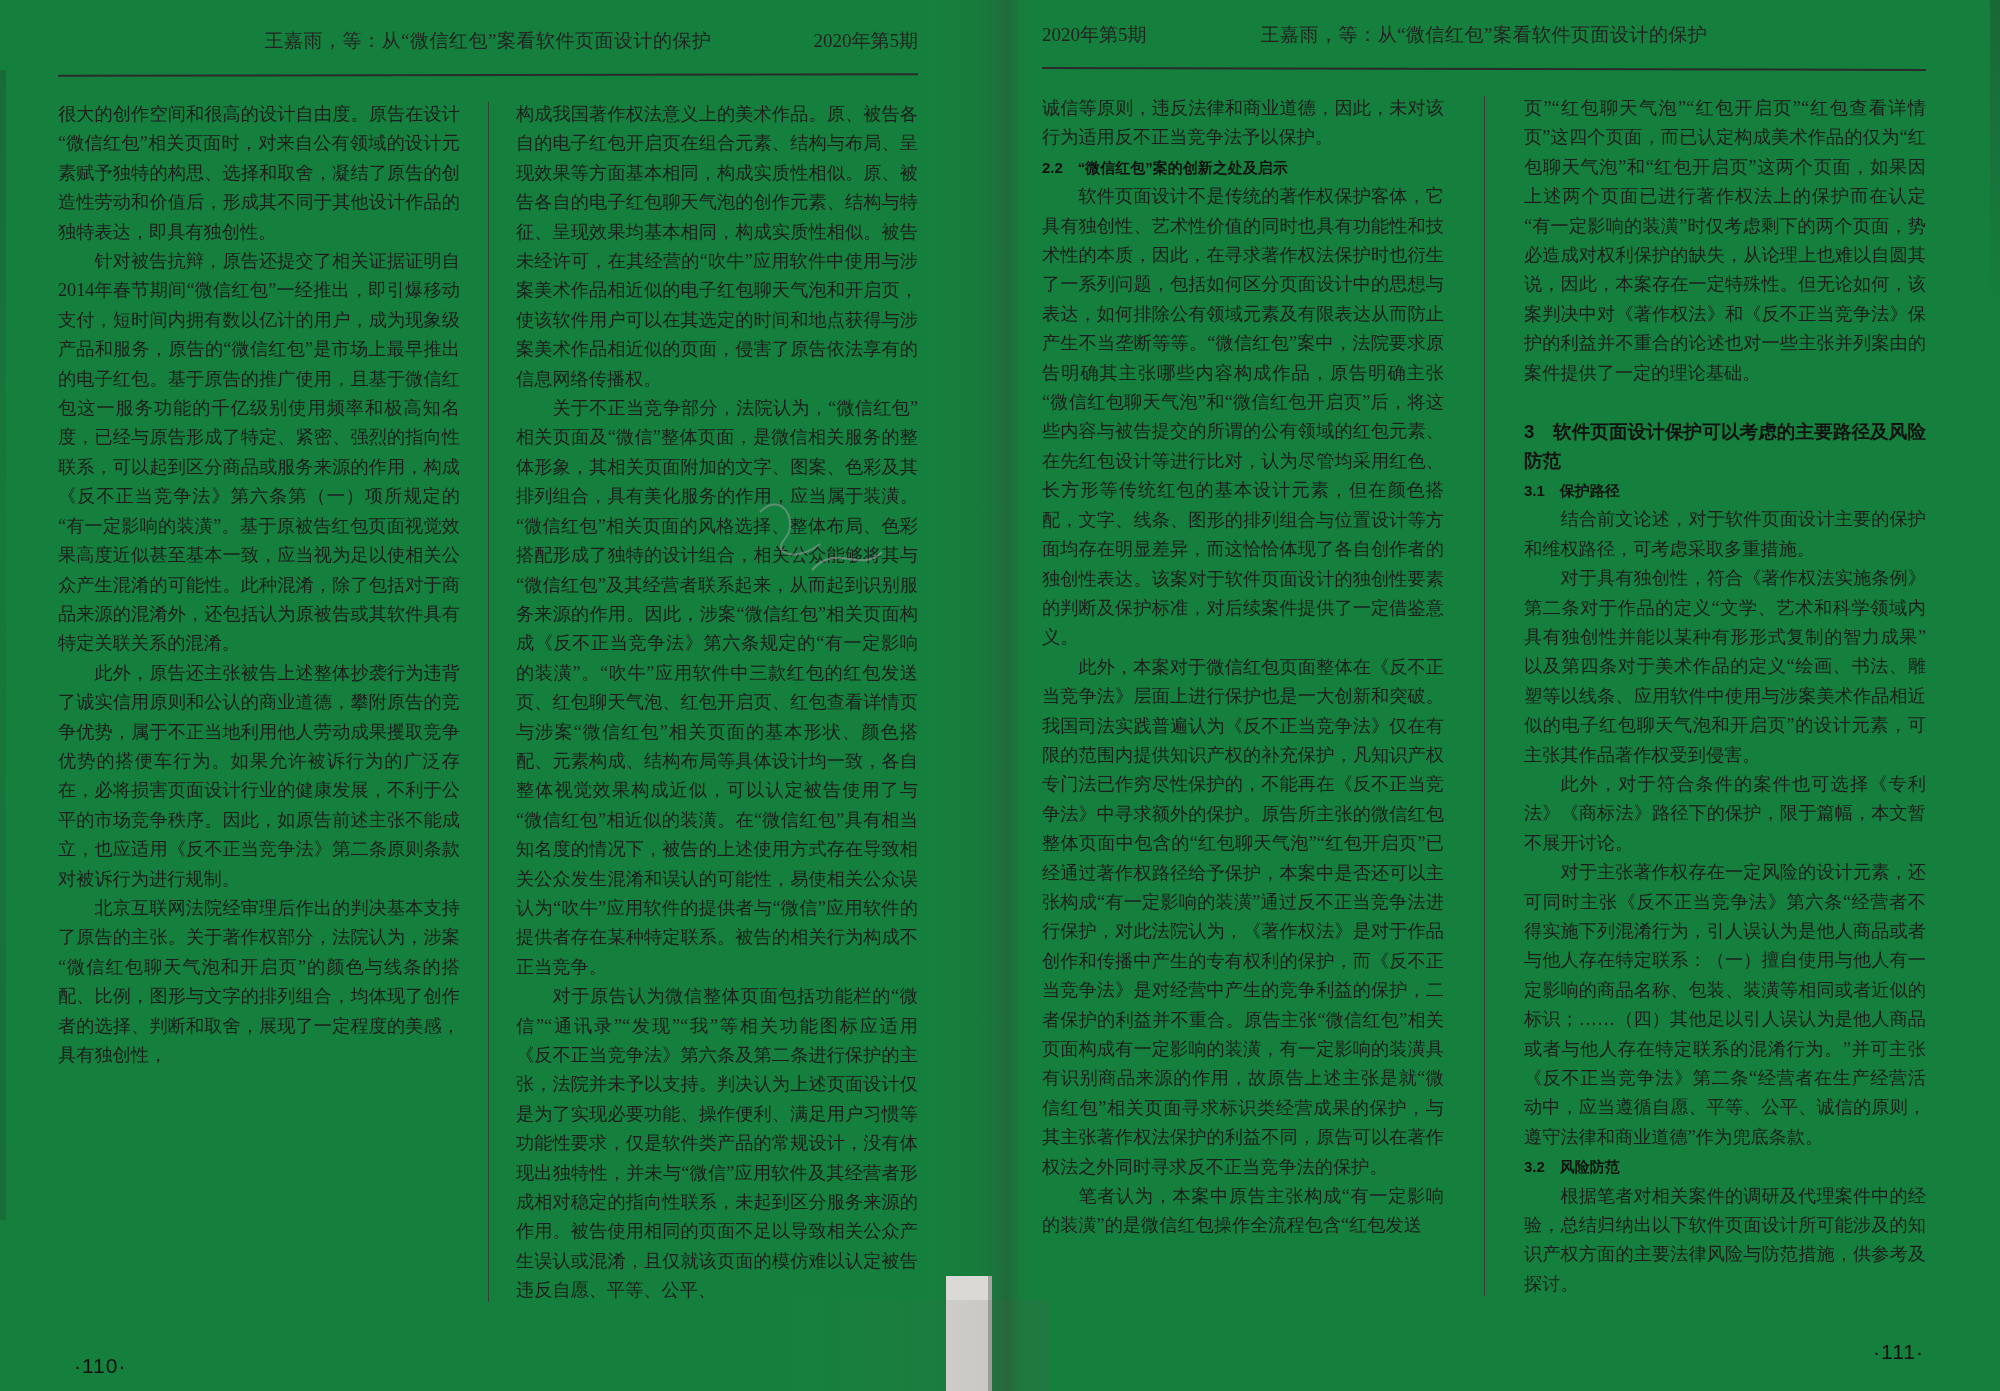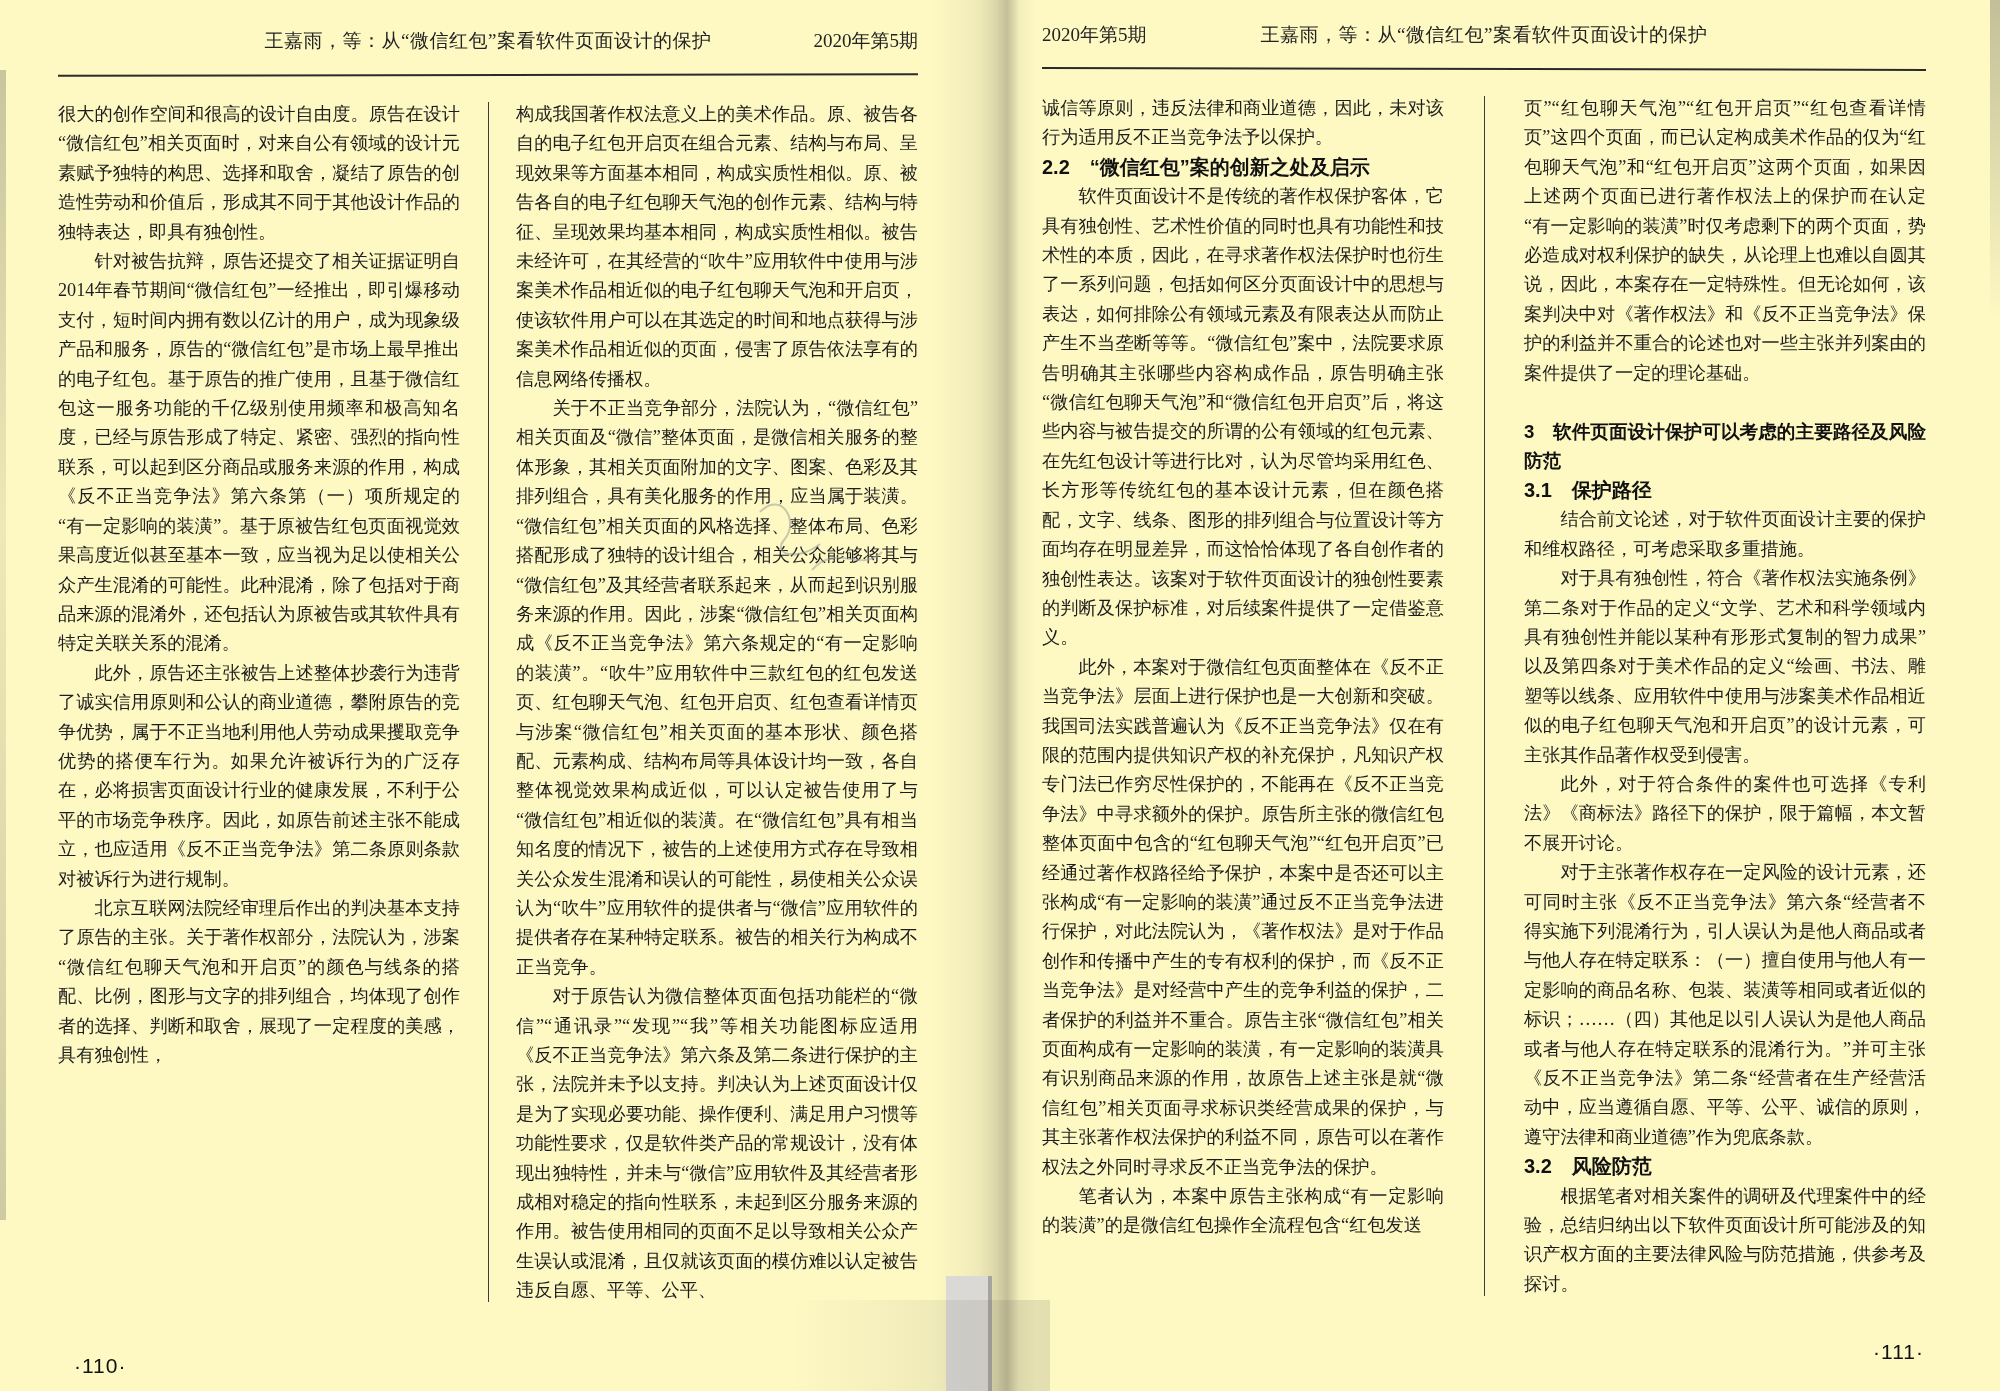--- a/index.html
+++ b/index.html
@@ -1,18 +1,18 @@
 <!DOCTYPE html>
 <html lang="zh"><head>
 <meta charset="utf-8">
 <style>
   html,body{margin:0;padding:0;background:#e9e7e2;}
   .scan{
     position:relative;width:2000px;height:1391px;
-    background:#fef9c3;overflow:hidden;
+    background:#15803d;overflow:hidden;
     font-family:"Liberation Serif","DejaVu Serif",serif;
     color:#1d1d1d;
   }
   
   .page{position:absolute;top:28px;}
   .page-left{left:58px;width:860px;}
   .page-right{left:1042px;top:22px;width:884px;}
   .page-header{
     display:grid;grid-template-columns:170px 1fr 170px;
     align-items:baseline;font-size:19px;color:#222;
@@ -32,21 +32,21 @@
   }
   .col + .col-divider{margin:2px 27px 0 27px;}
   .col-divider{width:1px;height:1200px;background:#3c3c3c;}
   .para{margin:0;text-indent:2em;}
   .para.no-indent{text-indent:0;}
   .heading{
     font-family:"Liberation Sans","DejaVu Sans",sans-serif;
     font-weight:700;color:#111;margin:0;
   }
   .heading.h1{margin-top:29px;font-size:18.6px;}
-  .heading.h2{font-size:20px;}
+  .heading.h2{font-size:15px;}
   .page-number{
     position:absolute;
     font-family:"Liberation Sans","DejaVu Sans",sans-serif;
     font-size:21px;color:#111;letter-spacing:1px;
   }
   .page-left .page-number{left:10px;top:1326px;margin-left:6px;}
   .page-right .page-number{right:2px;top:1318px;}
   
   .spine-shadow{
     position:absolute;left:932px;top:0;width:104px;height:1391px;

